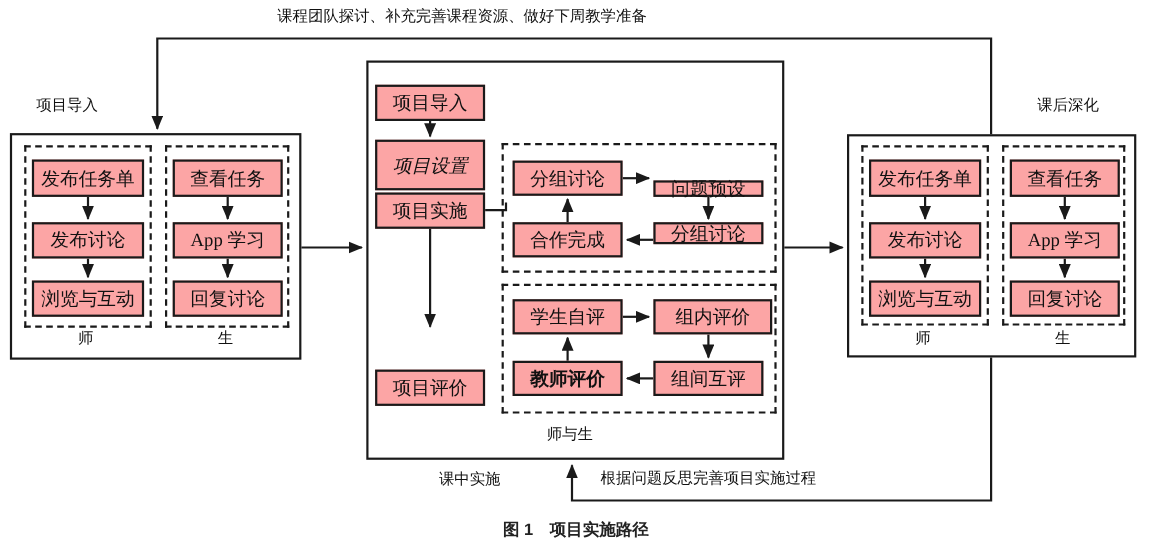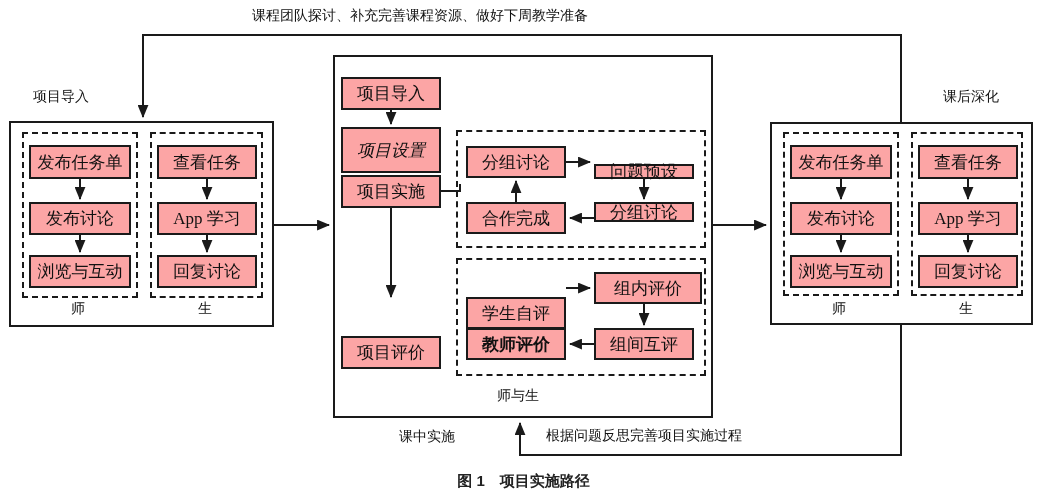--- a/index.html
+++ b/index.html
@@ -133,21 +133,21 @@
   <div class="box" style="left:341px;top:175px;width:100px;height:33px;">项目实施</div>
   <div class="box" style="left:341px;top:300px;width:100px;height:33px;margin-top:36px;">项目评价</div>
 
   <div class="dashed" style="left:456px;top:130px;width:250px;height:118px;"></div>
   <div class="box" style="left:466px;top:146px;width:100px;height:32px;">分组讨论</div>
   <div class="box" style="left:594px;top:146px;width:100px;height:15px;margin-top:18px;">问题预设</div>
   <div class="box" style="left:466px;top:202px;width:100px;height:32px;">合作完成</div>
   <div class="box" style="left:594px;top:202px;width:100px;height:20px;">分组讨论</div>
 
   <div class="dashed" style="left:456px;top:258px;width:250px;height:118px;"></div>
-  <div class="box" style="left:466px;top:272px;width:100px;height:32px;margin-top:25px;">学生自评</div>
+  <div class="box" style="left:466px;top:272px;width:100px;height:32px;">学生自评</div>
   <div class="box" style="left:594px;top:272px;width:108px;height:32px;">组内评价</div>
   <div class="box" style="left:466px;top:328px;width:100px;height:32px;font-weight:bold;">教师评价</div>
   <div class="box" style="left:594px;top:328px;width:100px;height:32px;">组间互评</div>
 
   <div class="lbl center" style="left:478px;top:388px;width:80px;">师与生</div>
   <div class="lbl" style="left:399px;top:429px;">课中实施</div>
 
   <div class="lbl" style="left:546px;top:428px;">根据问题反思完善项目实施过程</div>
 
   <div class="lbl" style="left:943px;top:89px;">课后深化</div>

